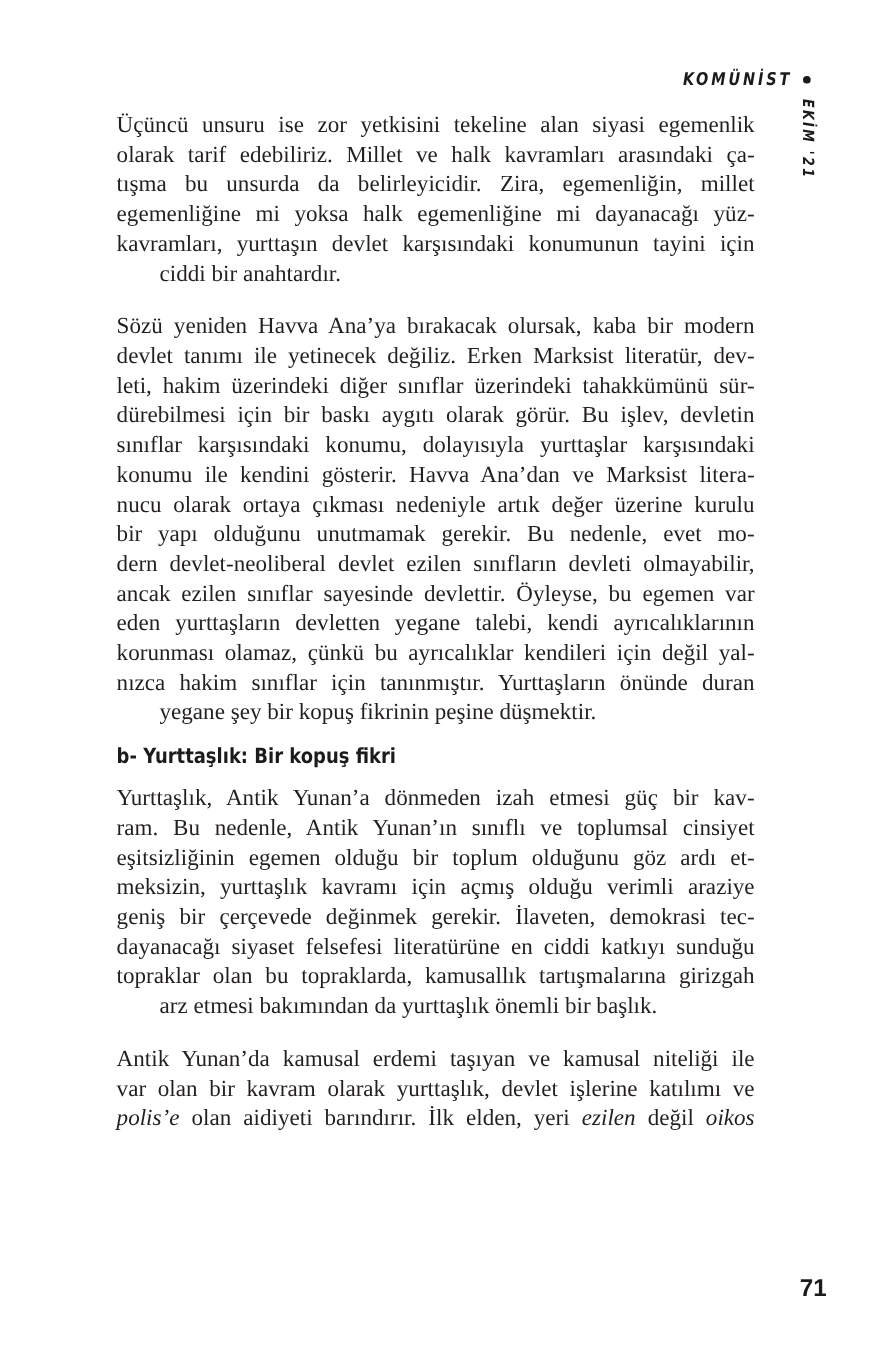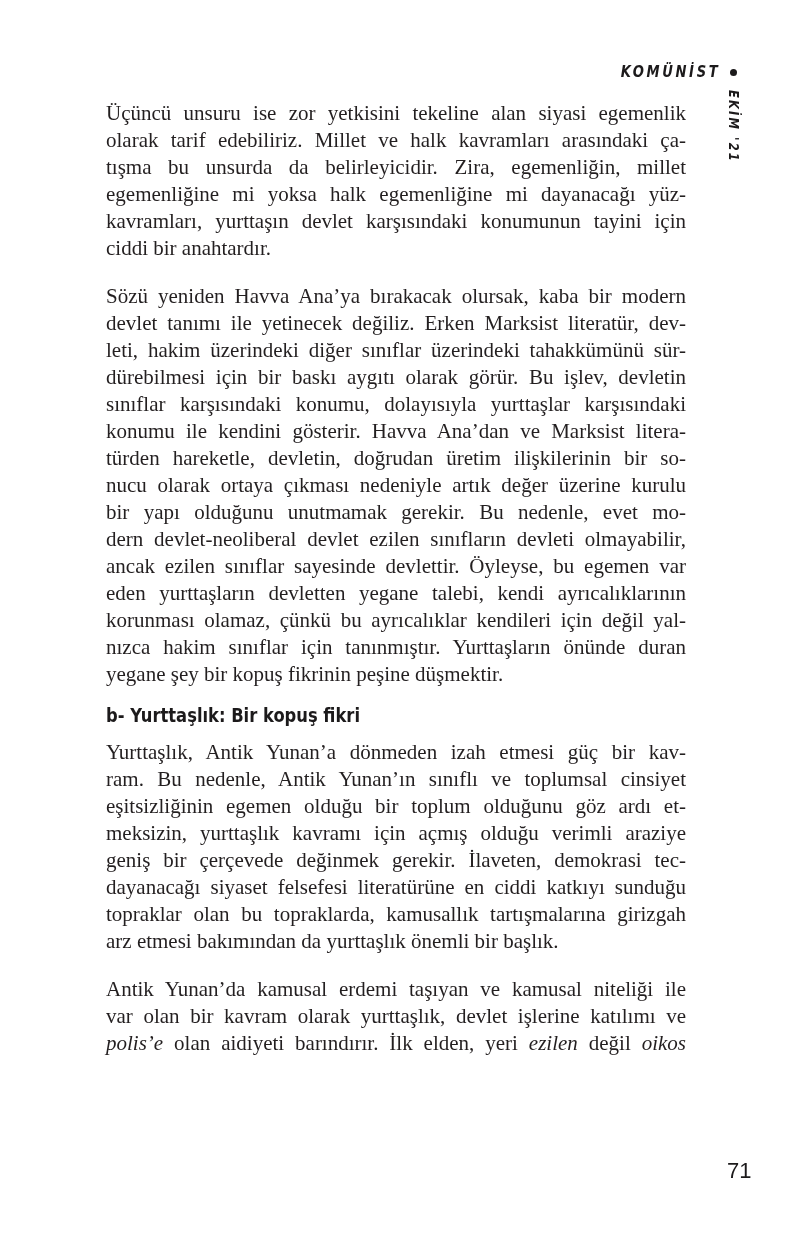--- a/index.html
+++ b/index.html
@@ -76,41 +76,42 @@
       display: block;
       height: 27px;
       line-height: 27px;
       text-align: justify;
       text-align-last: justify;
       white-space: nowrap;
       overflow: visible;
     }
     .line.last {
       text-align-last: left;
+      margin-left: 39px;
     }
     .line i {
       font-style: italic;
     }
     .section-heading {
       font-family: "DejaVu Sans", sans-serif;
       font-size: 19px;
       line-height: 27px;
       height: 27px;
       margin: -7px 0 10px 0;
       color: #1c1a1b;
       transform: scaleX(0.86);
       transform-origin: left center;
       white-space: nowrap;
     }
     .page-number {
       position: absolute;
       top: 1157px;
       left: 727px;
       font-family: "Liberation Sans", "DejaVu Sans", sans-serif;
-      font-weight: normal;
+      font-weight: bold;
       font-size: 22px;
       color: #1c1a1b;
       line-height: 28px;
     }
   </style>
 </head>
 <body>
 
 <div class="running-head">KOMÜNİST</div>
 <div class="bullet"></div>
@@ -129,21 +130,20 @@
     <span class="line last">ciddi bir anahtardır.</span>
   </p>
 
   <p class="para">
     <span class="line">Sözü yeniden Havva Ana’ya bırakacak olursak, kaba bir modern</span>
     <span class="line">devlet tanımı ile yetinecek değiliz. Erken Marksist literatür, dev-</span>
     <span class="line">leti, hakim üzerindeki diğer sınıflar üzerindeki tahakkümünü sür-</span>
     <span class="line">dürebilmesi için bir baskı aygıtı olarak görür. Bu işlev, devletin</span>
     <span class="line">sınıflar karşısındaki konumu, dolayısıyla yurttaşlar karşısındaki</span>
     <span class="line">konumu ile kendini gösterir. Havva Ana’dan ve Marksist litera-</span>
-    <span class="line">türden hareketle, devletin, doğrudan üretim ilişkilerinin bir so-</span>
     <span class="line">nucu olarak ortaya çıkması nedeniyle artık değer üzerine kurulu</span>
     <span class="line">bir yapı olduğunu unutmamak gerekir. Bu nedenle, evet mo-</span>
     <span class="line">dern devlet-neoliberal devlet ezilen sınıfların devleti olmayabilir,</span>
     <span class="line">ancak ezilen sınıflar sayesinde devlettir. Öyleyse, bu egemen var</span>
     <span class="line">eden yurttaşların devletten yegane talebi, kendi ayrıcalıklarının</span>
     <span class="line">korunması olamaz, çünkü bu ayrıcalıklar kendileri için değil yal-</span>
     <span class="line">nızca hakim sınıflar için tanınmıştır. Yurttaşların önünde duran</span>
     <span class="line last">yegane şey bir kopuş fikrinin peşine düşmektir.</span>
   </p>
 

